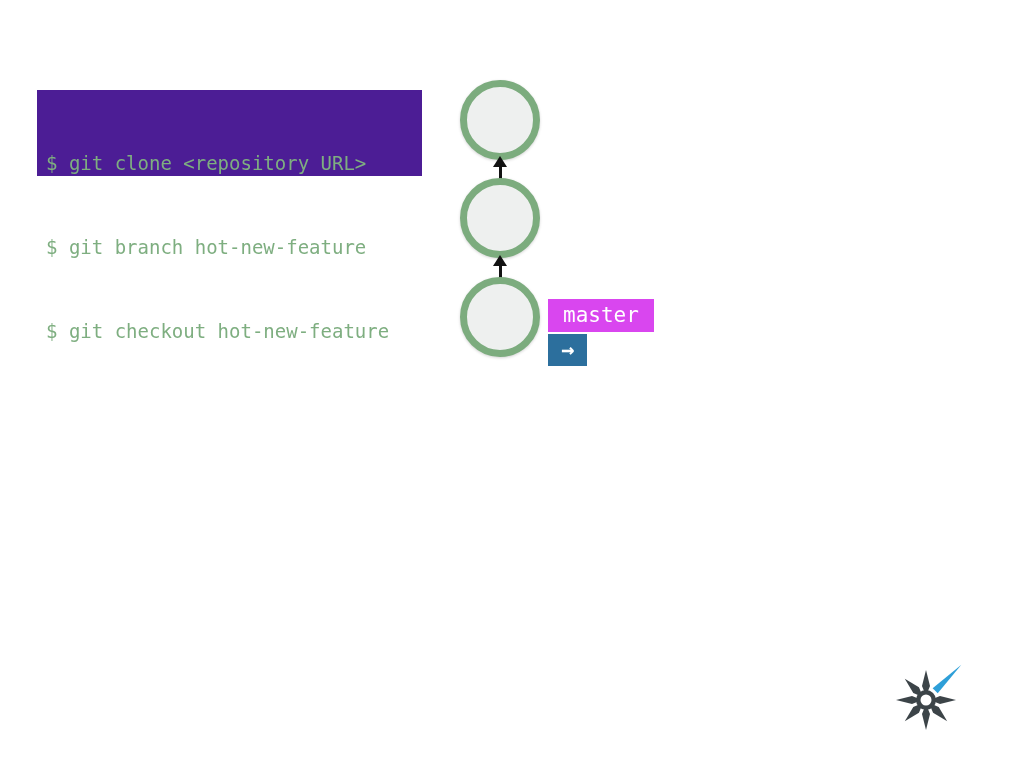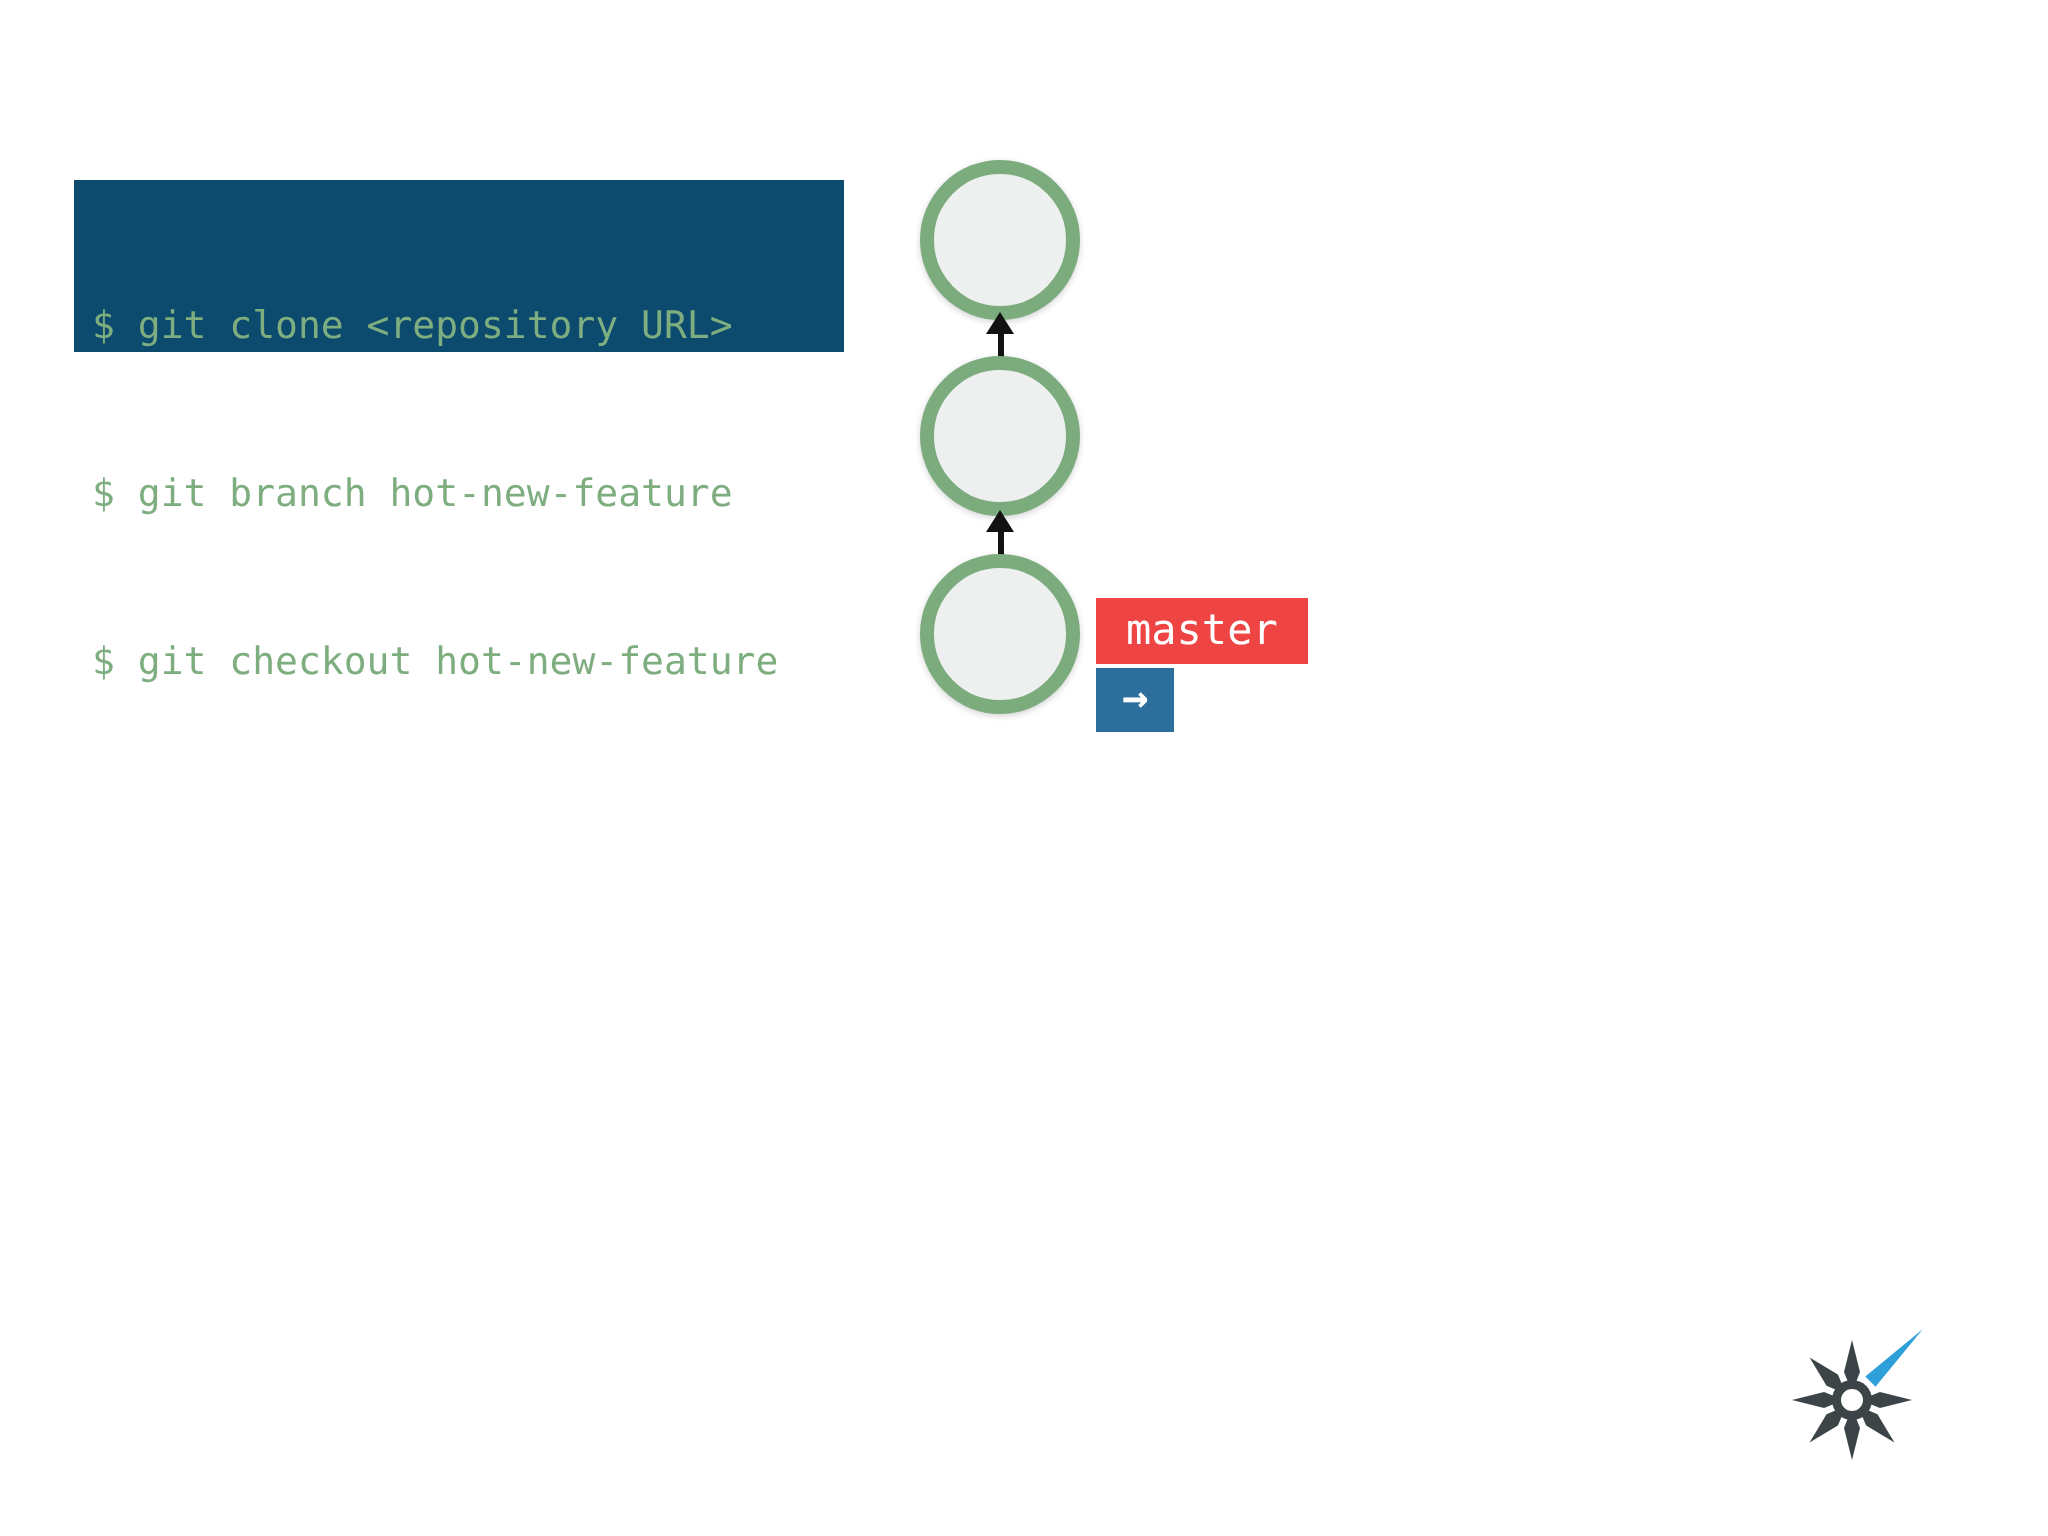--- a/index.html
+++ b/index.html
@@ -38,21 +38,21 @@
   }
 
   
   .code-block {
     position: absolute;
     left: 37px;
     top: 90px;
     width: 385px;
     height: 86px;
     box-sizing: border-box;
-    background: #0c4a6e;
+    background: #4c1d95;
     padding: 3px 0 16px 9px;
     font-family: "DejaVu Sans Mono", monospace;
     font-size: 19px;
     line-height: 28px;
     color: #7EAE80;
     white-space: pre;
   }
 
   
   .commit-node {
@@ -99,21 +99,21 @@
     color: #ffffff;
     white-space: nowrap;
   }
   .label-master {
     left: 548px;
     top: 299px;
     height: 33px;
     line-height: 33px;
     padding: 0 15px;
     font-size: 21px;
-    background: #ef4444;
+    background: #d946ef;
   }
   .label-feature {
     left: 548px;
     top: 334px;
     height: 32px;
     line-height: 32px;
     padding: 0 13px;
     font-size: 20px;
     background: #2C6F9D;
     display: flex;

